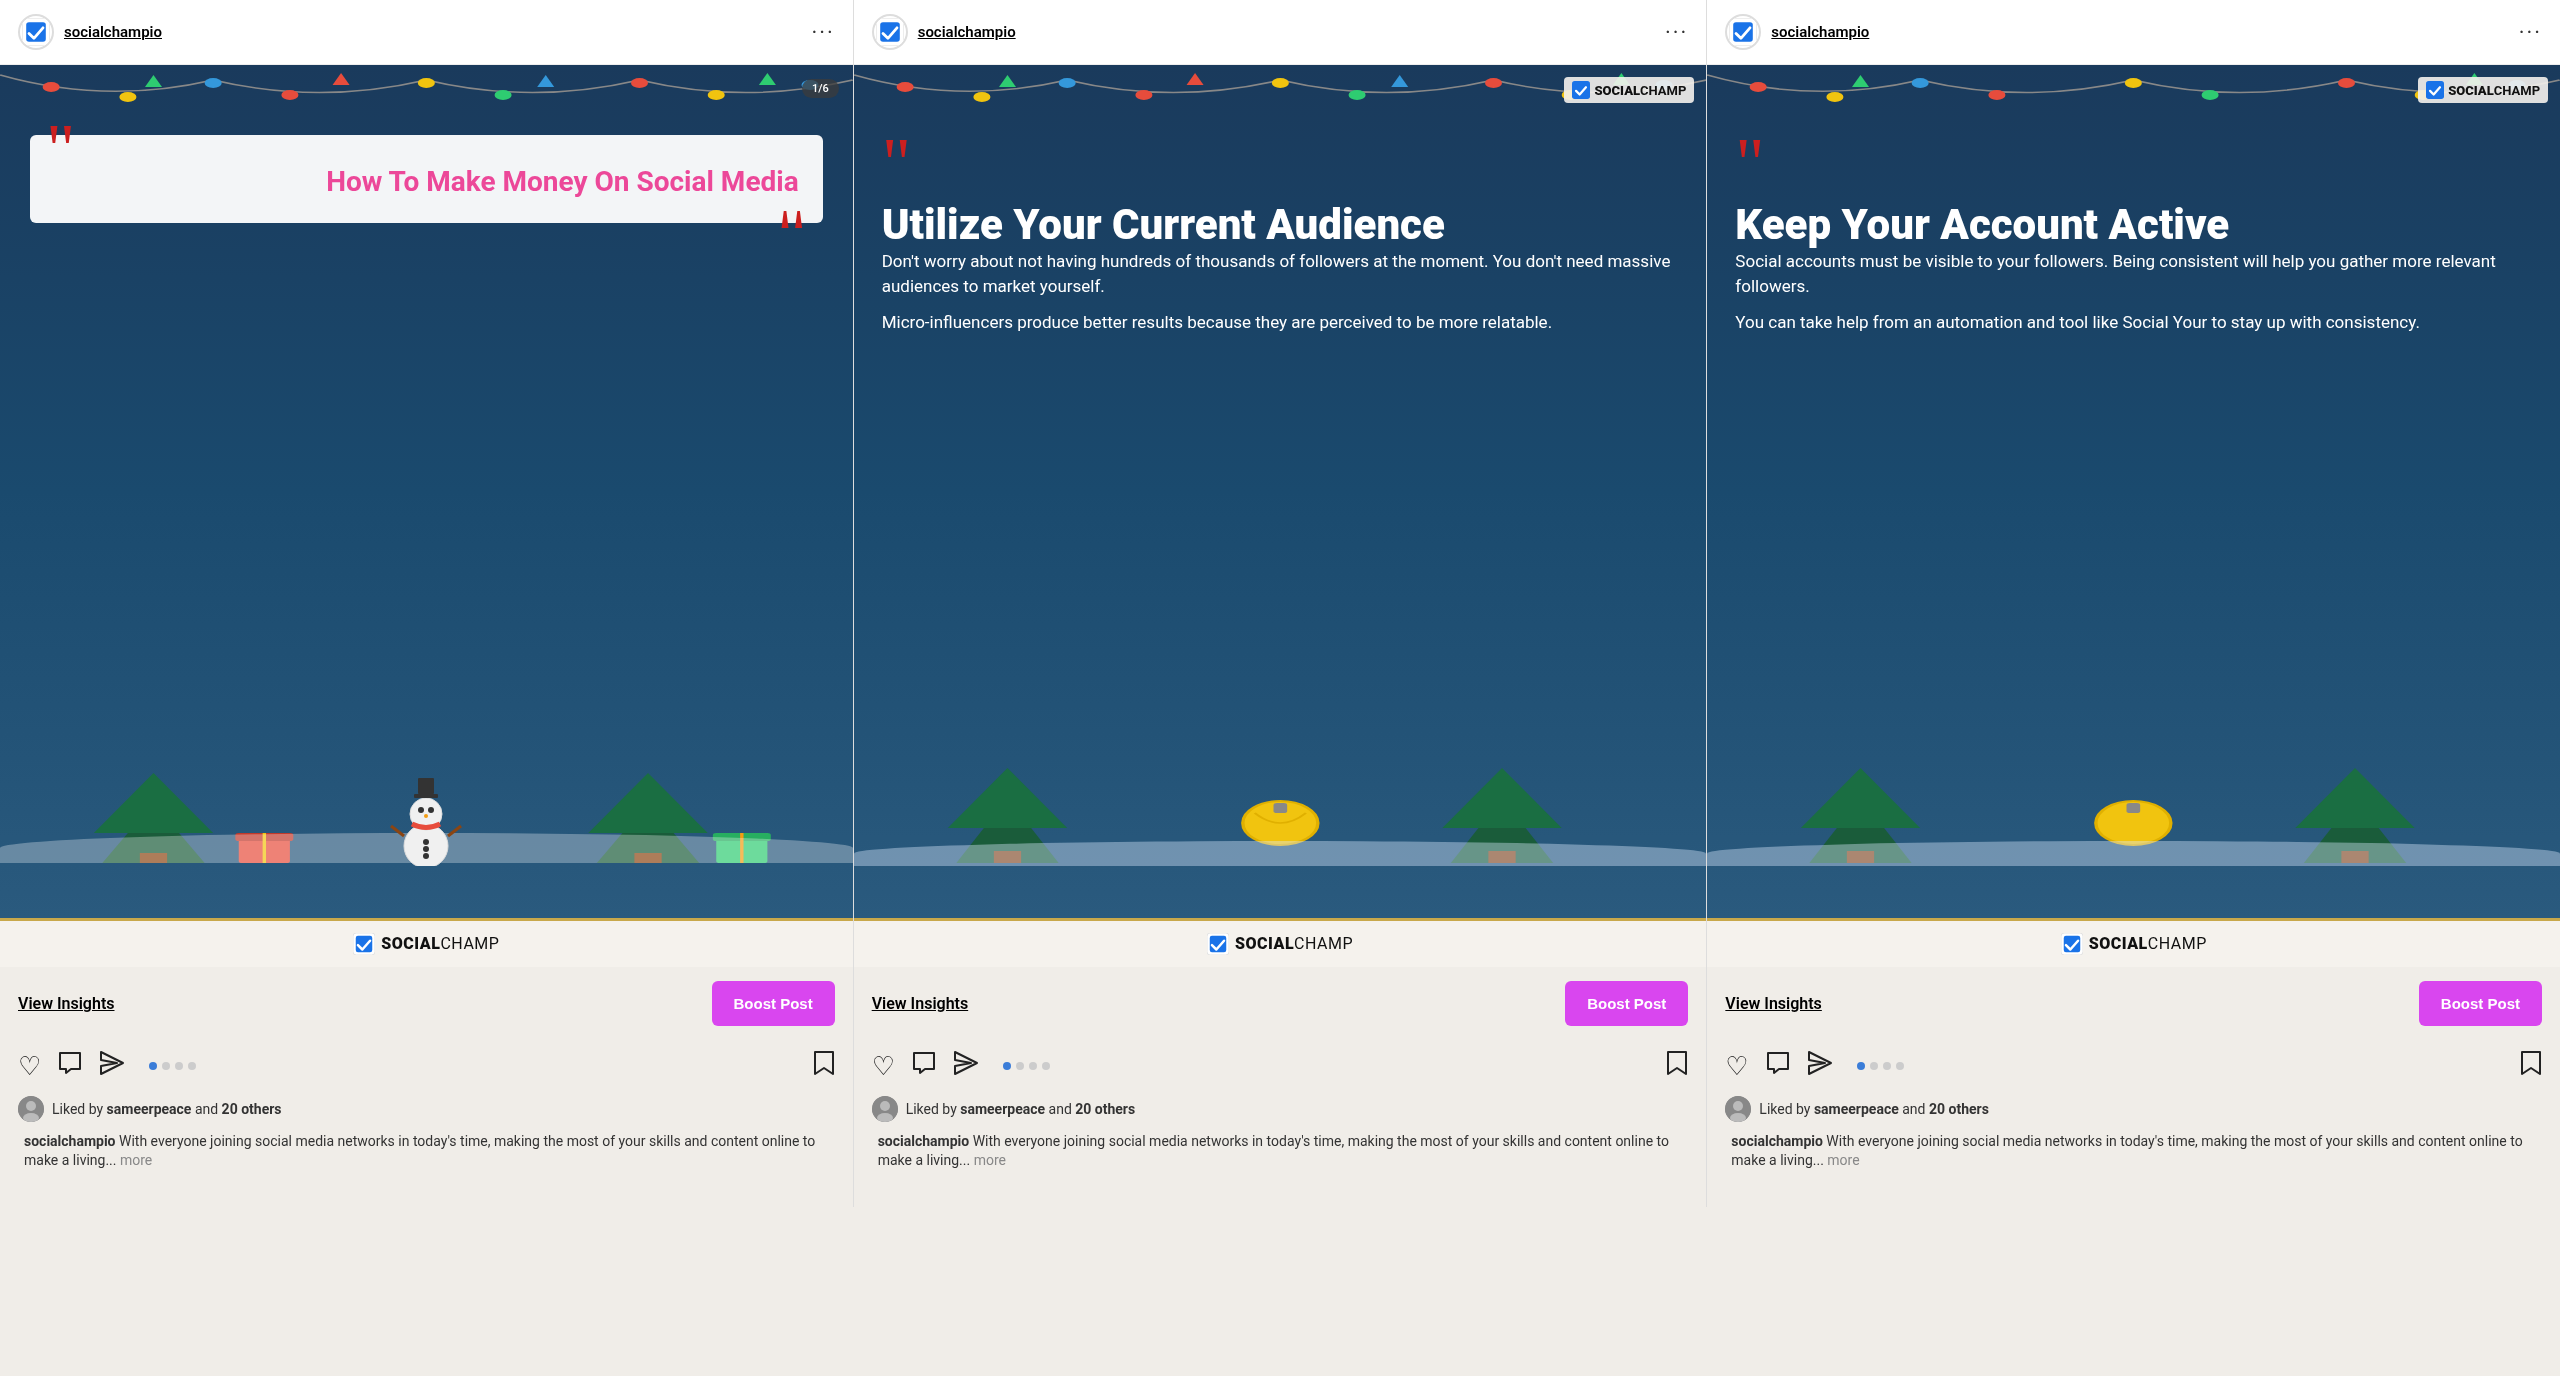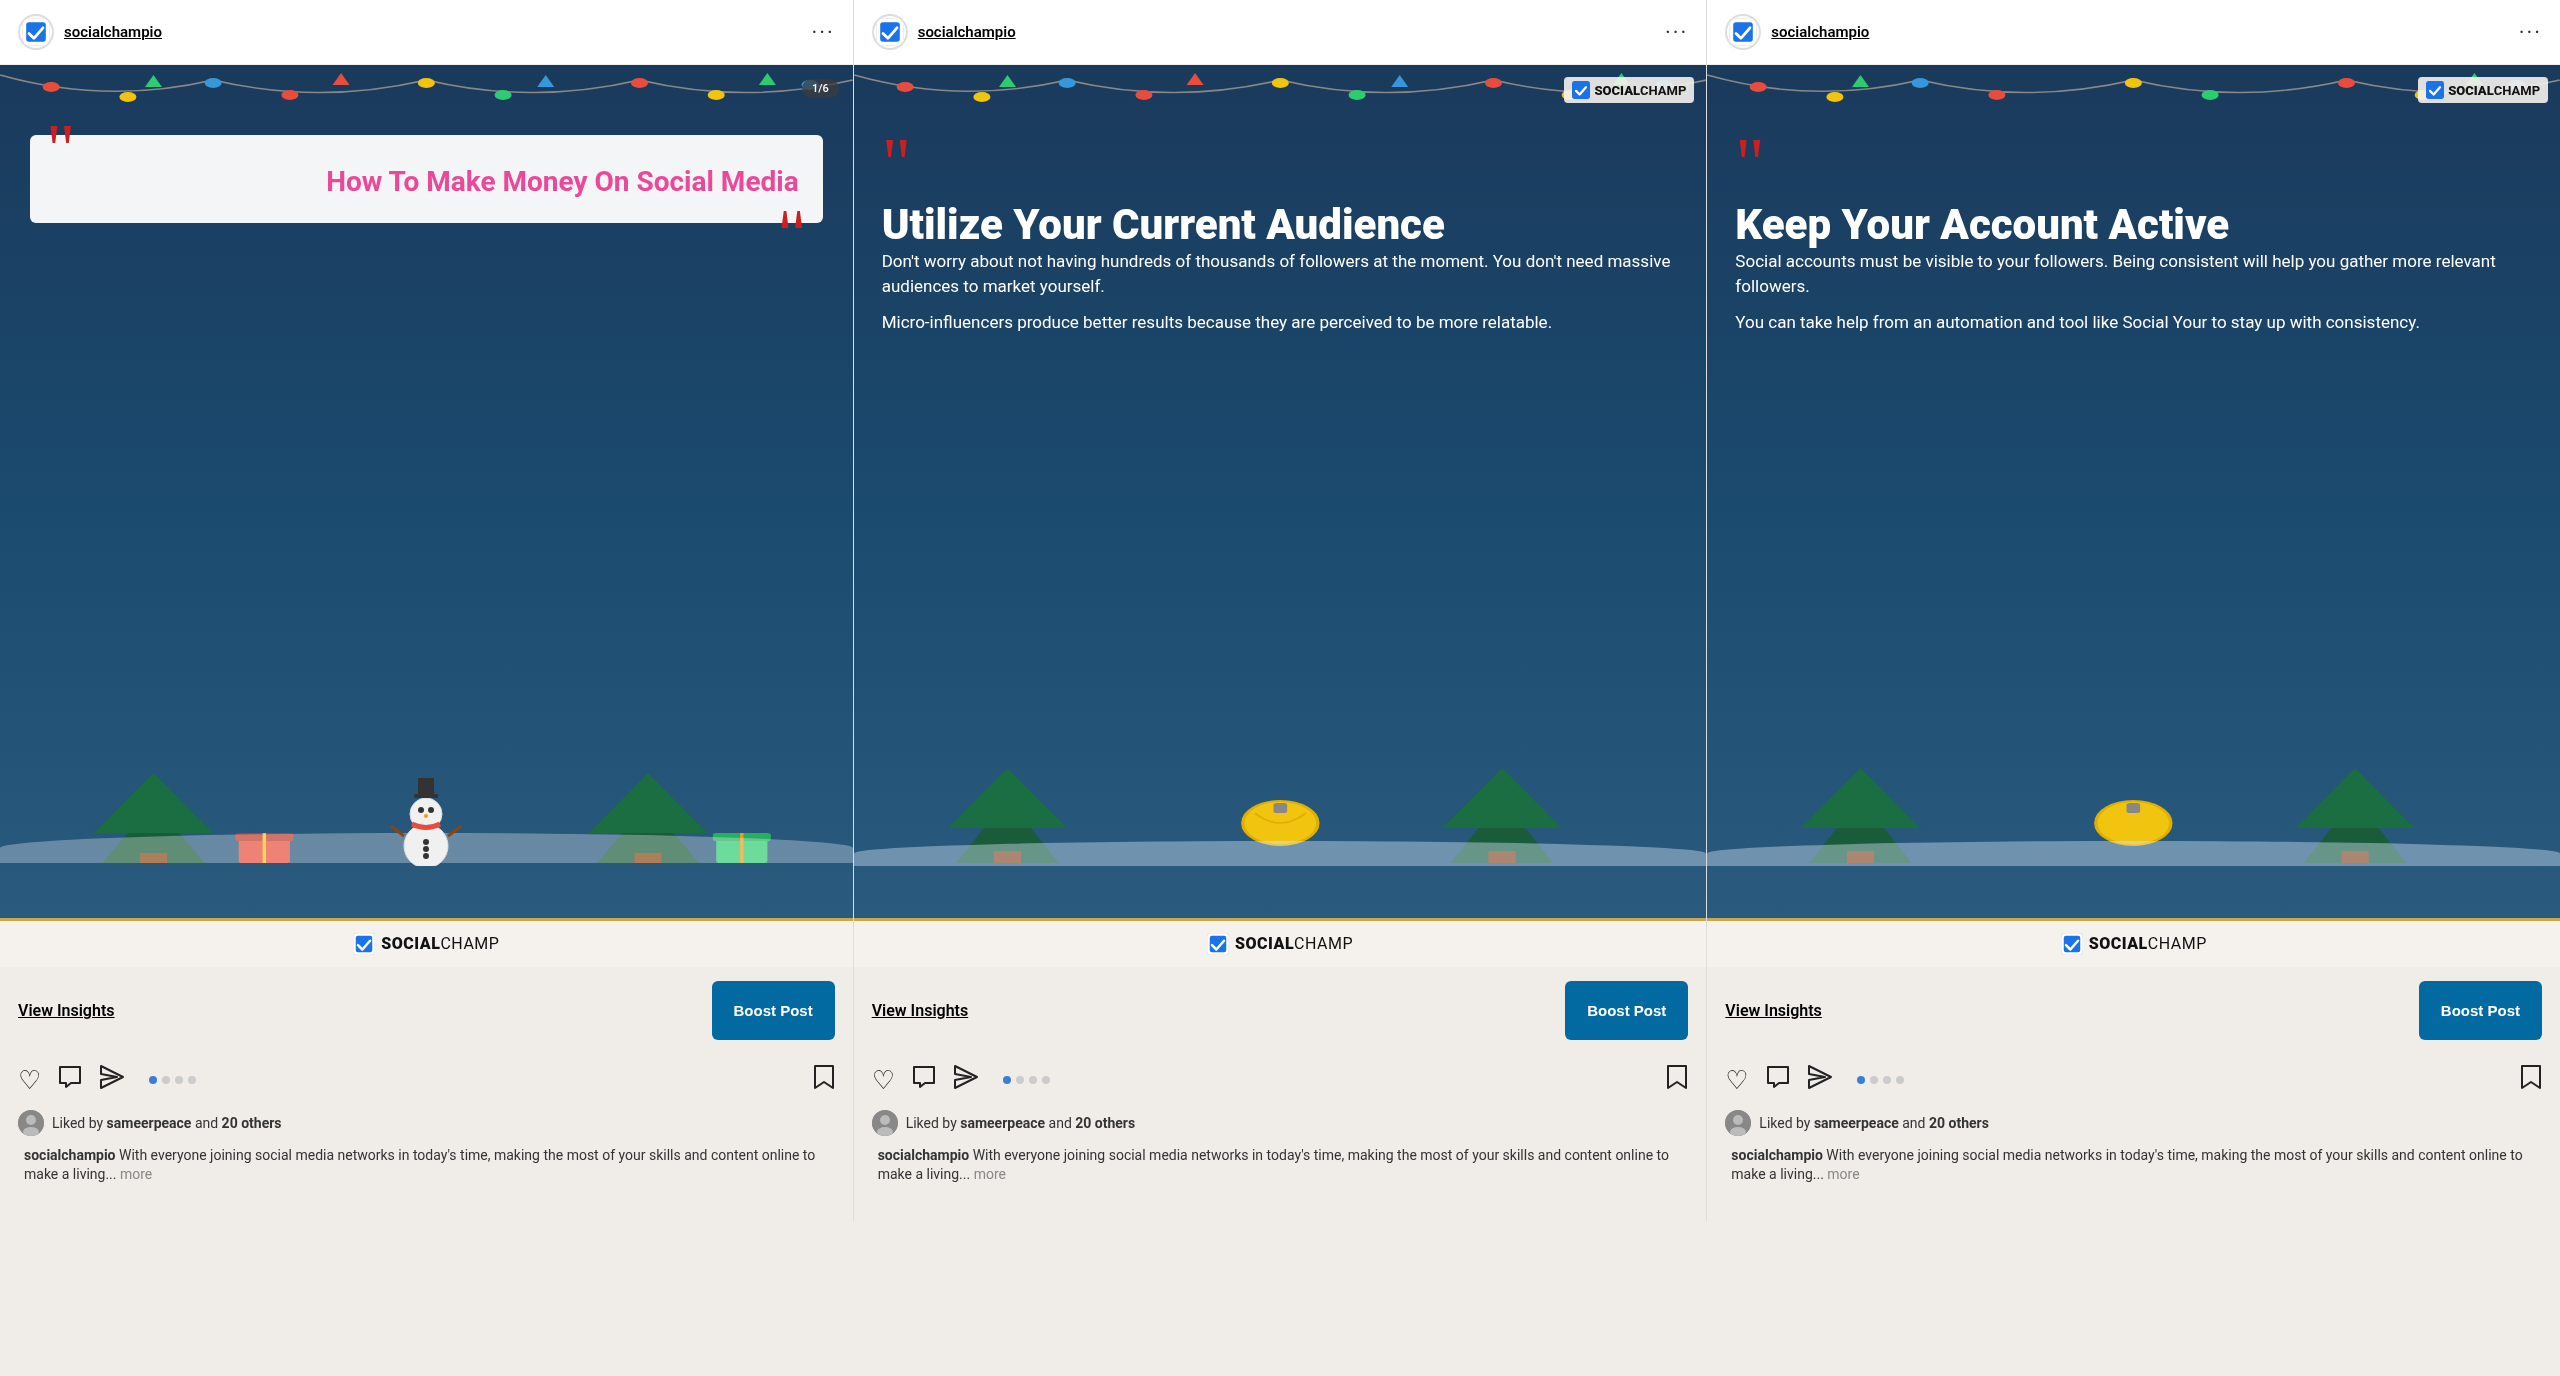--- a/index.html
+++ b/index.html
@@ -207,27 +207,27 @@
       background: #f0ede8;
     }
     .view-insights-link {
       color: #000000;
       font-size: 16px;
       font-weight: 600;
       text-decoration: underline;
       cursor: pointer;
     }
     .boost-post-btn {
-      background: #0369a1;
+      background: #d946ef;
       color: #fff;
       font-size: 15px;
       font-weight: 700;
       border: none;
       border-radius: 6px;
-      padding: 21px 22px;
+      padding: 14px 22px;
       cursor: pointer;
     }
     
     .interaction-bar {
       display: flex;
       align-items: center;
       justify-content: space-between;
       padding: 10px 18px;
       background: #f0ede8;
     }

